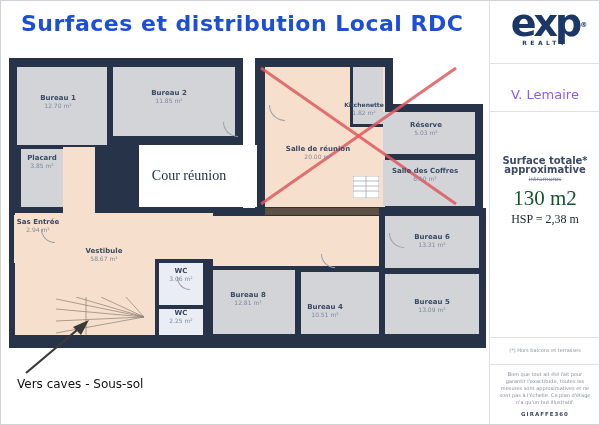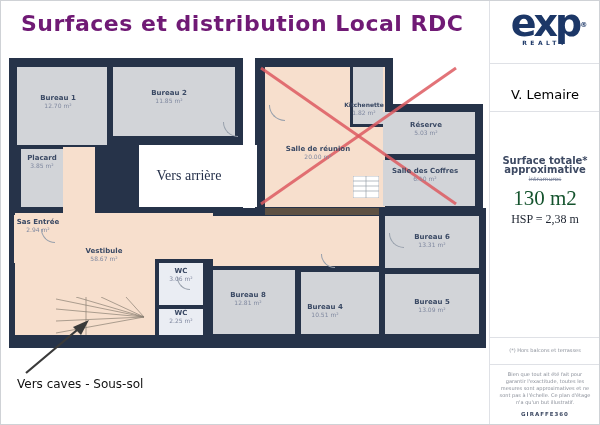--- a/index.html
+++ b/index.html
@@ -1,33 +1,33 @@
 <!DOCTYPE html>
 <html><head>
 <meta charset="utf-8">
 <style>
   html,body{margin:0;padding:0;background:#fff;}
   #page{position:relative;width:600px;height:425px;background:#ffffff;
         border:1px solid #cfd2d6;box-sizing:border-box;overflow:hidden;
         font-family:"DejaVu Sans",sans-serif;}
   
   #main-title{position:absolute;left:20px;top:10px;font-size:22px;font-weight:bold;
-        color:#701a75;letter-spacing:.5px;}
+        color:#1d4ed8;letter-spacing:.5px;}
   
   #sidebar{position:absolute;left:488px;top:0;width:110px;height:425px;
         border-left:1px solid #dfe1e6;background:#fff;}
   .sb-sep{position:absolute;left:0;width:110px;height:0;border-top:1px solid #dfe1e6;}
   #logo-box{position:absolute;left:0;top:0;width:110px;height:62px;text-align:center;}
   #logo-word{position:relative;display:inline-block;margin-top:2px;
         font-size:38px;font-weight:800;letter-spacing:-3px;color:#1c3767;line-height:40px;}
   #logo-reg{position:absolute;right:-8px;top:2px;font-size:7px;letter-spacing:0;}
   #logo-sub{font-size:6px;font-weight:bold;letter-spacing:3.5px;color:#1c3767;margin-top:-4px;}
   #agent-box{position:absolute;left:0;top:62px;width:110px;height:48px;}
   #agent-name{position:absolute;left:0;top:24px;width:110px;text-align:center;
-        font-size:13px;color:#000000;}
+        font-size:13px;color:#8b5cf6;}
   #surface-panel{position:absolute;left:0;top:155px;width:110px;text-align:center;color:#3e4a63;}
   .sp-small{font-size:10px;font-weight:bold;line-height:9px;}
   .sp-struck{font-size:6px;color:#8089a0;text-decoration:line-through;line-height:9px;}
   #surface-value{font-family:"Liberation Serif",serif;font-size:21px;color:#14532d;margin-top:3px;}
   #surface-hsp{font-family:"Liberation Serif",serif;font-size:12px;color:#1d2430;margin-top:1px;}
   #footnote-box{position:absolute;left:0;top:336px;width:110px;height:26px;
         border-top:1px solid #dfe1e6;border-bottom:1px solid #dfe1e6;}
   #footnote-text{margin-top:9px;text-align:center;font-size:5px;color:#8a8f99;}
   #disclaimer-box{position:absolute;left:0;top:362px;width:110px;height:62px;}
   #disclaimer-text{margin:8px 8px 0 8px;text-align:center;font-size:5px;line-height:7px;color:#8a8f99;}
@@ -178,21 +178,21 @@
     </div>
     <div class="rlabel" style="left:385px;top:120px;width:80px;">
       <div class="rname">Réserve</div>
       <div class="rarea">5.03 m²</div>
     </div>
     <div class="rlabel" style="left:384px;top:166px;width:80px;">
       <div class="rname">Salle des Coffres</div>
       <div class="rarea">6.10 m²</div>
     </div>
 
-    <div id="courtyard-label">Vers arrière</div>
+    <div id="courtyard-label">Cour réunion</div>
 
     <svg style="position:absolute;left:20px;top:314px;" width="75" height="62">
       <line x1="5" y1="58" x2="62" y2="10" stroke="#3a3a3a" stroke-width="2.2"></line>
       <polygon points="68,5 52,12 60,20" fill="#3a3a3a"></polygon>
     </svg>
     <div id="basement-label">Vers caves - Sous-sol</div>
   </div>
 
   <div id="sidebar">
     <div id="logo-box">

